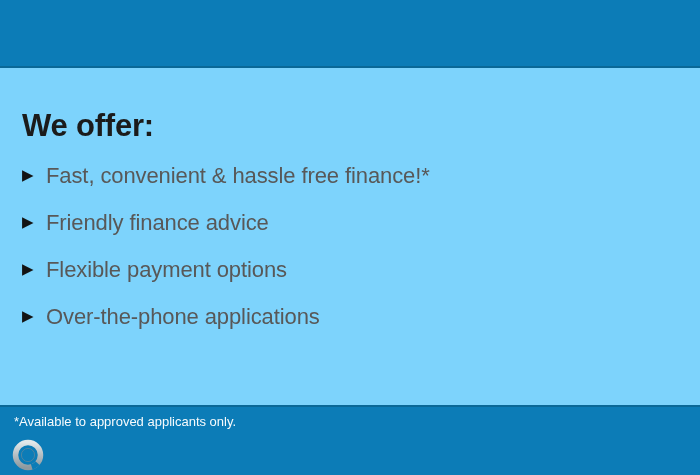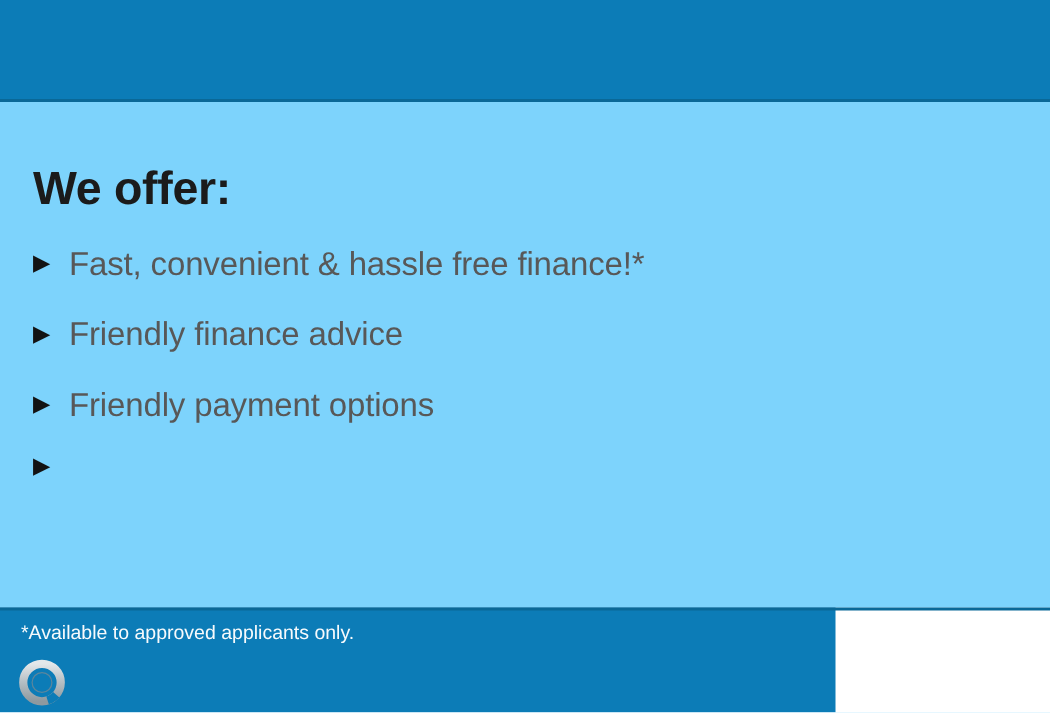--- a/index.html
+++ b/index.html
@@ -98,21 +98,21 @@
     color: #585858;
     line-height: 1;
     white-space: nowrap;
   }
 
   
   .bottom-band {
     position: absolute;
     left: 0;
     top: 405px;
-    width: 557px;
+    width: 700px;
     height: 70px;
     background: #0c7cb7;
   }
   .bottom-band-edge {
     position: absolute;
     left: 0;
     top: 405px;
     width: 700px;
     height: 2px;
     background: #0a6897;
@@ -160,25 +160,26 @@
         <span class="bullet-text">Fast, convenient &amp; hassle free finance!*</span>
       </li>
 
       <li class="bullet-item">
         <span class="bullet-marker">▶</span>
         <span class="bullet-text">Friendly finance advice</span>
       </li>
 
       <li class="bullet-item">
         <span class="bullet-marker">▶</span>
-        <span class="bullet-text">Friendly payment options</span>
-      </li>
-
-      <li class="bullet-item">
-        <span class="bullet-marker">▶</span>
+        <span class="bullet-text">Flexible payment options</span>
+      </li>
+
+      <li class="bullet-item">
+        <span class="bullet-marker">▶</span>
+        <span class="bullet-text">Over-the-phone applications</span>
       </li>
 
     </ul>
   </div>
 
   <div class="bottom-band">
 
     <div class="footnote">*Available to approved applicants only.</div>
 
     <div class="logo-wrap">

